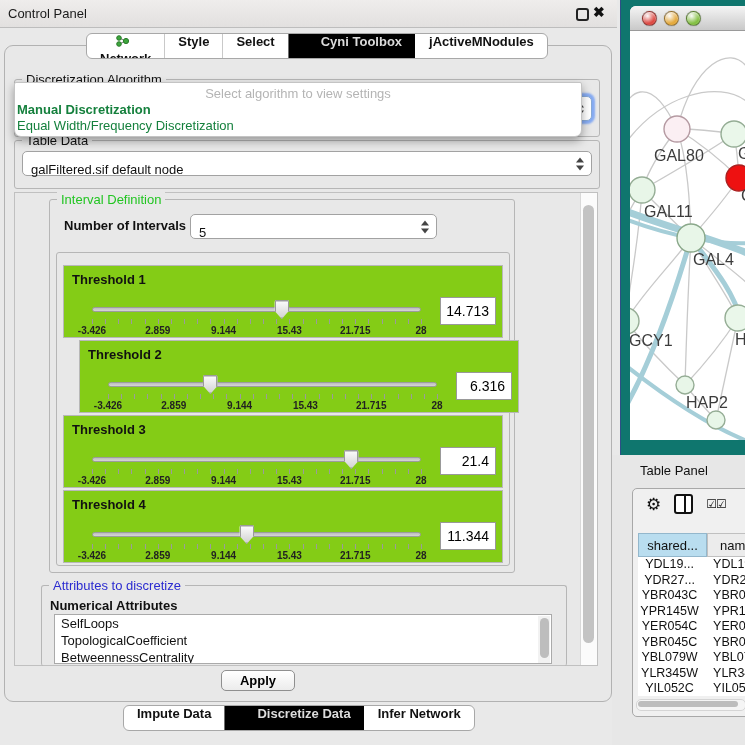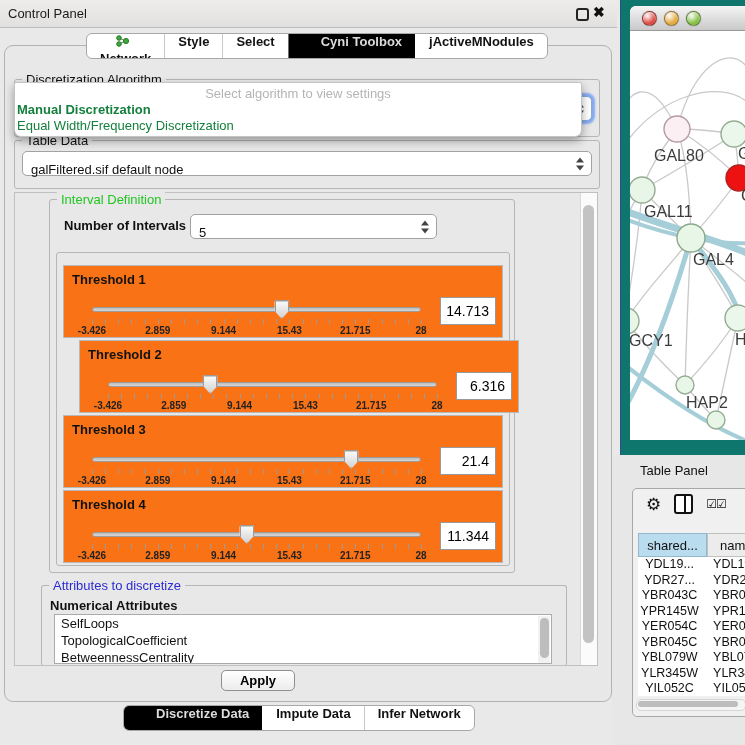--- a/index.html
+++ b/index.html
@@ -41,21 +41,21 @@
   
   .algo-popup{position:absolute;left:14px;top:82px;width:566px;height:53px;background:#fff;
       border:1px solid #c4c4c4;border-radius:2px 2px 7px 7px;box-shadow:0 4px 10px rgba(0,0,0,.35);z-index:20;}
   .popup-ph{padding-top:3px;text-align:center;color:#b4b4b4;font-size:13px;height:16px;}
   .popup-opt{padding-left:2px;height:16px;line-height:16px;font-size:13px;color:#15803d;}
   .popup-opt.bold{font-weight:bold;}
   
   .scroll-region{position:absolute;left:14px;top:192px;width:584px;height:474px;border:1px solid #c0c0c0;box-sizing:border-box;}
   .vscroll{position:absolute;right:0;top:0;width:16px;height:472px;background:#fbfbfb;border-left:1px solid #d8d8d8;}
   .vthumb{position:absolute;left:2px;top:12px;width:11px;height:438px;background:#c3c3c3;border-radius:6px;}
-  .thr-panel{position:absolute;background:#f97316;border:1px solid #b8b8b8;width:440px;height:73px;box-sizing:border-box;}
+  .thr-panel{position:absolute;background:#84cc16;border:1px solid #b8b8b8;width:440px;height:73px;box-sizing:border-box;}
   .thr-title{position:absolute;left:8px;top:6px;font-weight:bold;font-size:13px;}
   .sl-track{position:absolute;left:28px;top:41px;width:329px;height:5px;border-radius:3px;
       background:linear-gradient(#bdbdbd,#d6d6d6);border:1px solid #9c9c9c;box-sizing:border-box;}
   .sl-thumb{position:absolute;top:-8px;width:15px;height:19px;transform:translateX(-50%);
       background:linear-gradient(#fefefe,#cfcfcf);
       clip-path:polygon(8% 0,92% 0,100% 10%,100% 55%,50% 100%,0 55%,0 10%);
       box-shadow:inset 0 0 0 1.5px #9a9a9a;}
   .ticks{position:absolute;left:28px;top:53px;width:330px;height:5px;
       background-image:repeating-linear-gradient(to right,#9b9b9b 0,#9b9b9b 1px,transparent 1px,transparent 13.16px);}
   .tlbls{position:absolute;left:28px;top:59px;width:329px;height:12px;font-size:10px;font-weight:bold;color:#222;}
@@ -277,25 +277,25 @@
     <div class="vscroll">
       <div class="vthumb"></div>
     </div>
   </div>
 
   <div class="apply-row">
     <button class="apply-btn">Apply</button>
   </div>
 
   <div class="seg bottom-tabbar">
+    <div class="s">
+        <span>Impute Data</span>
+      </div>
     <div class="s sel">
         <span>Discretize Data</span>
-      </div>
-    <div class="s">
-        <span>Impute Data</span>
       </div>
     <div class="s">
         <span>Infer Network</span>
       </div>
   </div>
 
   <div class="net-frame">
     <div class="net-inner" style="left:9px;top:6px;position:absolute;">
       <div class="net-titlebar">
         <span class="tl" id="tl0" style="background: radial-gradient(circle at 35% 30%, rgba(255, 255, 255, 0.85), rgb(221, 74, 67) 60%); border: 1px solid rgba(0, 0, 0, 0.35);"></span>

